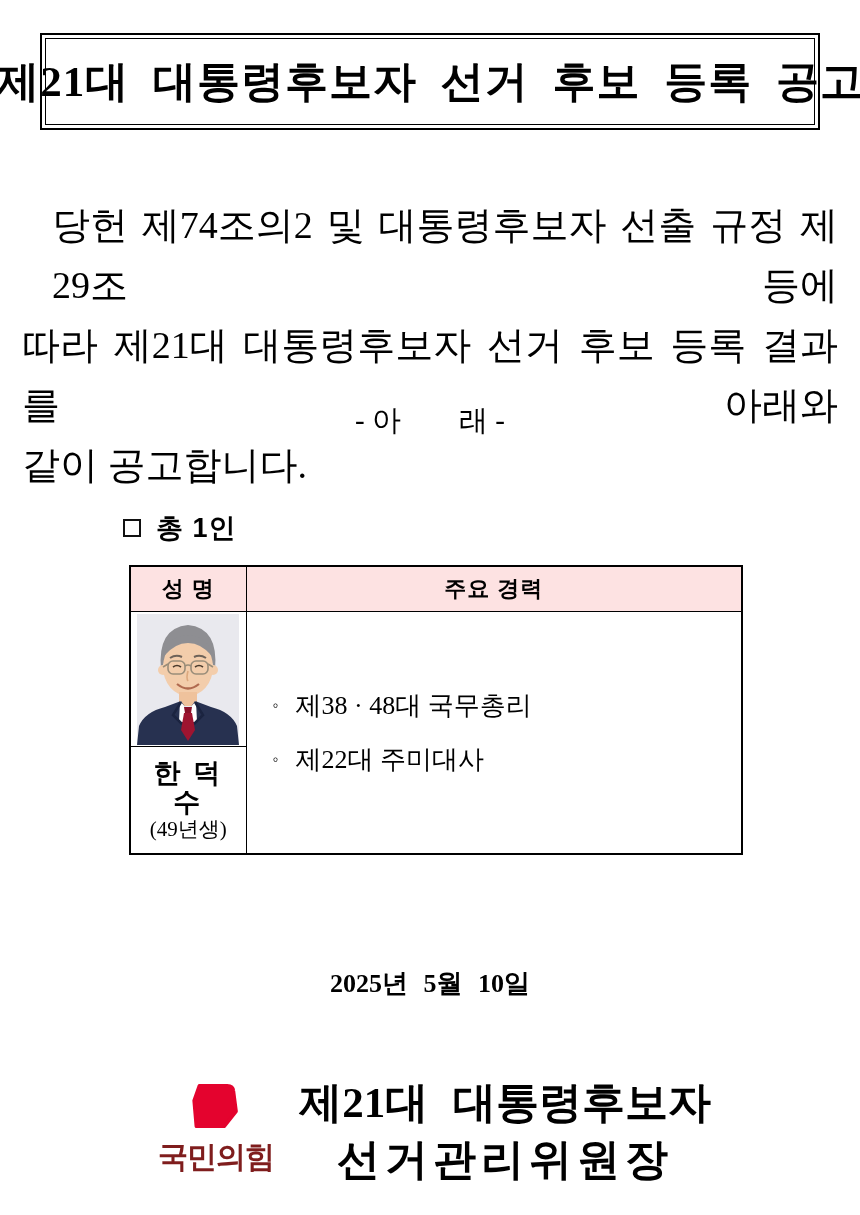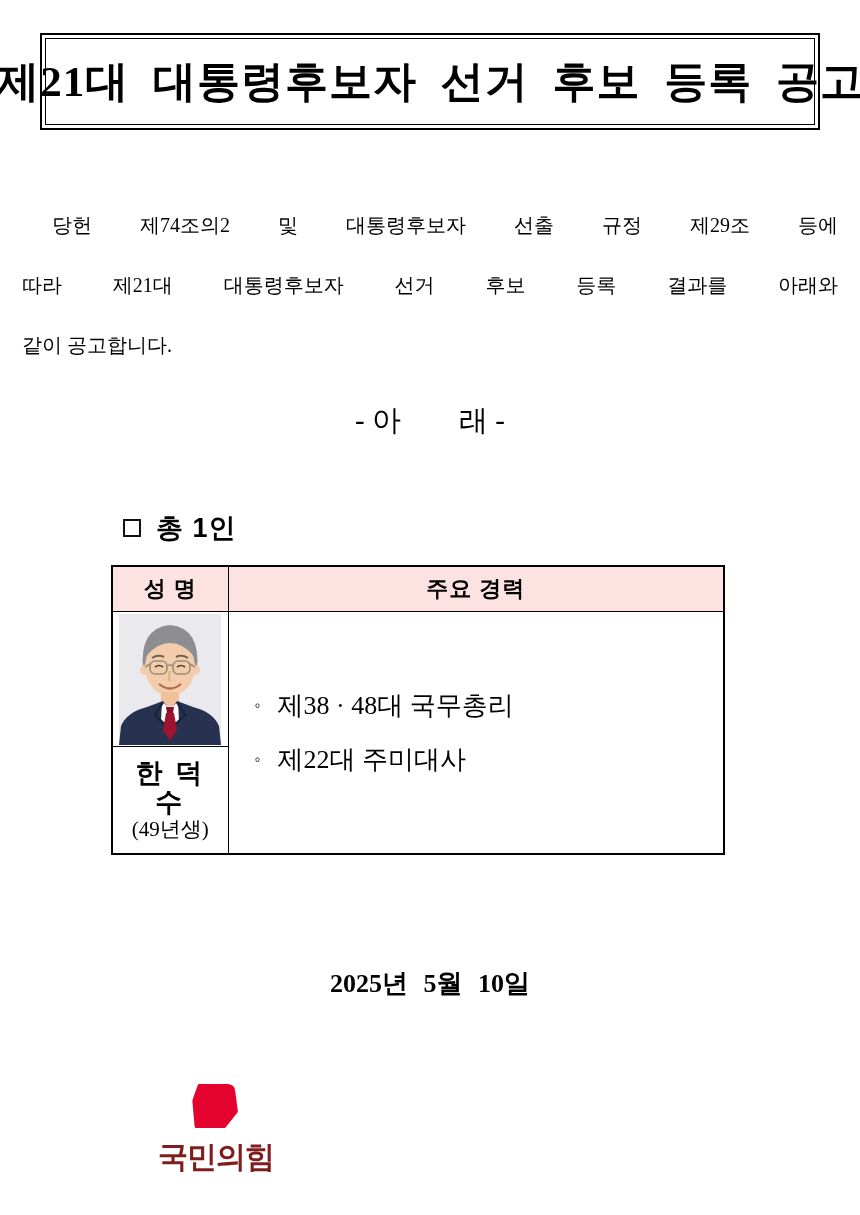--- a/index.html
+++ b/index.html
@@ -11,35 +11,35 @@
   html,body{background:#fff;}
   body{font-family:"Liberation Serif","DejaVu Serif",serif;color:var(--ink);}
   .page{position:relative;width:860px;height:1215px;background:#ffffff;overflow:hidden;margin:0 auto;border-radius:10px;}
 
   
   .title-box{position:absolute;left:40px;top:33px;width:780px;height:97px;border:2px solid #000;padding:3px;}
   .title-inner{width:100%;height:100%;border:1px solid #000;display:flex;align-items:center;justify-content:center;}
   .title-inner h1{font-size:43px;font-weight:bold;letter-spacing:1px;word-spacing:12px;white-space:nowrap;}
 
   
-  .body-par{position:absolute;left:22px;top:195px;width:816px;font-size:20px;line-height:60px;}
+  .body-par{position:absolute;left:22px;top:195px;width:816px;font-size:38px;line-height:60px;}
   .body-par .line{text-align:justify;text-align-last:justify;}
   .body-par .line.first{padding-left:30px;}
   .body-par .line.last{text-align:left;text-align-last:left;}
 
   
   .below-marker{position:absolute;left:0;top:398px;width:860px;text-align:center;font-size:29px;line-height:45px;white-space:pre;}
 
   
   .total-line{position:absolute;left:107px;top:510px;display:flex;align-items:center;font-family:"Liberation Sans","DejaVu Sans",sans-serif;padding-left:16px;}
   .total-line .sq{width:18px;height:18px;border:2px solid #111;margin-right:15px;flex:0 0 auto;}
   .total-line .lbl{font-size:27px;font-weight:bold;letter-spacing:1px;}
 
   
-  table.cand{position:absolute;left:111px;top:565px;width:612px;border-collapse:collapse;table-layout:fixed;border:2px solid #000;}
+  table.cand{position:absolute;left:129px;top:565px;width:612px;border-collapse:collapse;table-layout:fixed;border:2px solid #000;}
   table.cand col.c1{width:116px;}
   table.cand col.c2{width:496px;}
   table.cand th{height:45px;background:var(--header-pink);border:1.5px solid #000;font-family:"Liberation Sans","DejaVu Sans",sans-serif;font-size:22px;font-weight:bold;letter-spacing:1px;text-align:center;vertical-align:middle;}
   table.cand td{border:1.5px solid #000;vertical-align:middle;}
   td.photo-cell{height:135px;padding:2px 6px 0 6px;text-align:center;vertical-align:bottom;}
   td.photo-cell svg{display:block;margin:0 auto;}
   td.name-cell{height:57px;text-align:center;padding:12px;}
   .cand-name{font-size:27px;font-weight:bold;letter-spacing:3px;line-height:1.1;}
   .cand-birth{font-size:21px;line-height:1.1;}
   td.career-cell{padding-left:26px;}
@@ -148,14 +148,18 @@
 
   <div class="date-line">2025년 5월 10일</div>
 
   <div class="party-logo">
     <svg width="50" height="48" viewBox="0 0 100 100">
       <path d="M17,4 L80,4 Q93,4 94,16 L100,62 L73,96 L10,96 L5,38 Z" fill="#e4032e" stroke="#e4032e" stroke-width="8" stroke-linejoin="round" transform="translate(4,4) scale(0.92)"></path>
     </svg>
     <div class="party-name">국민의힘</div>
   </div>
 
+  <div class="signer">
+    <div class="s-line first">제21대 대통령후보자</div>
+    <div class="s-line second">선거관리위원장</div>
+  </div>
 
 </div>
 
 </body></html>

